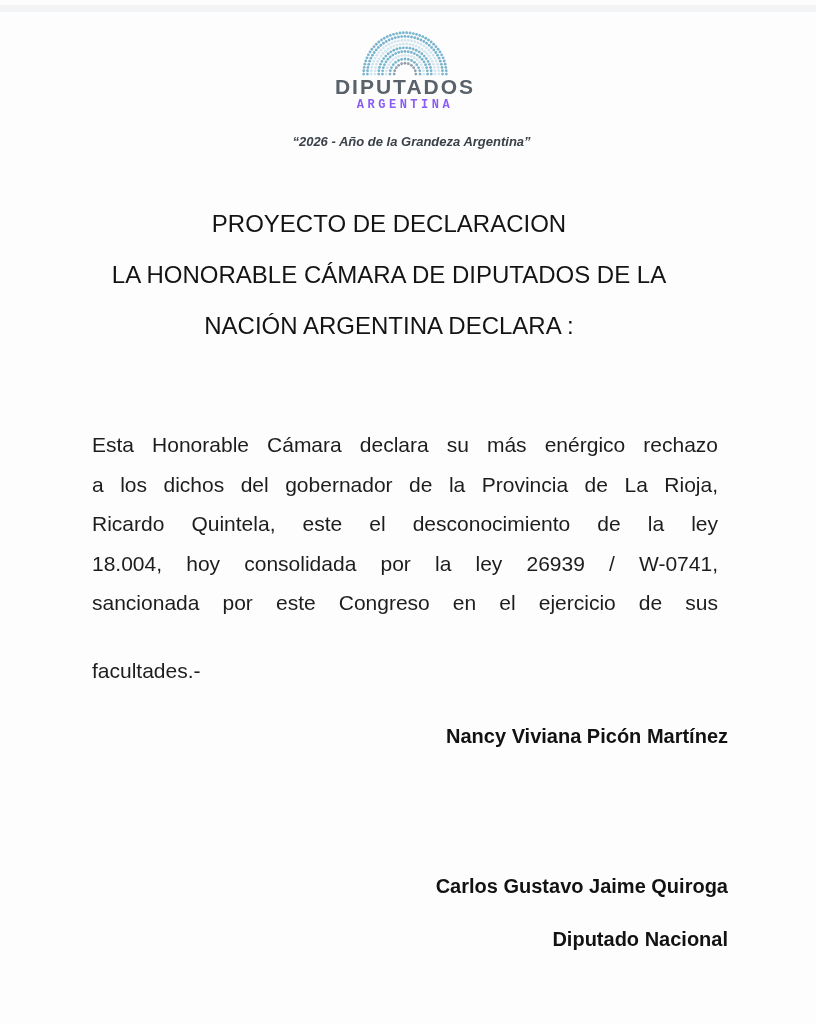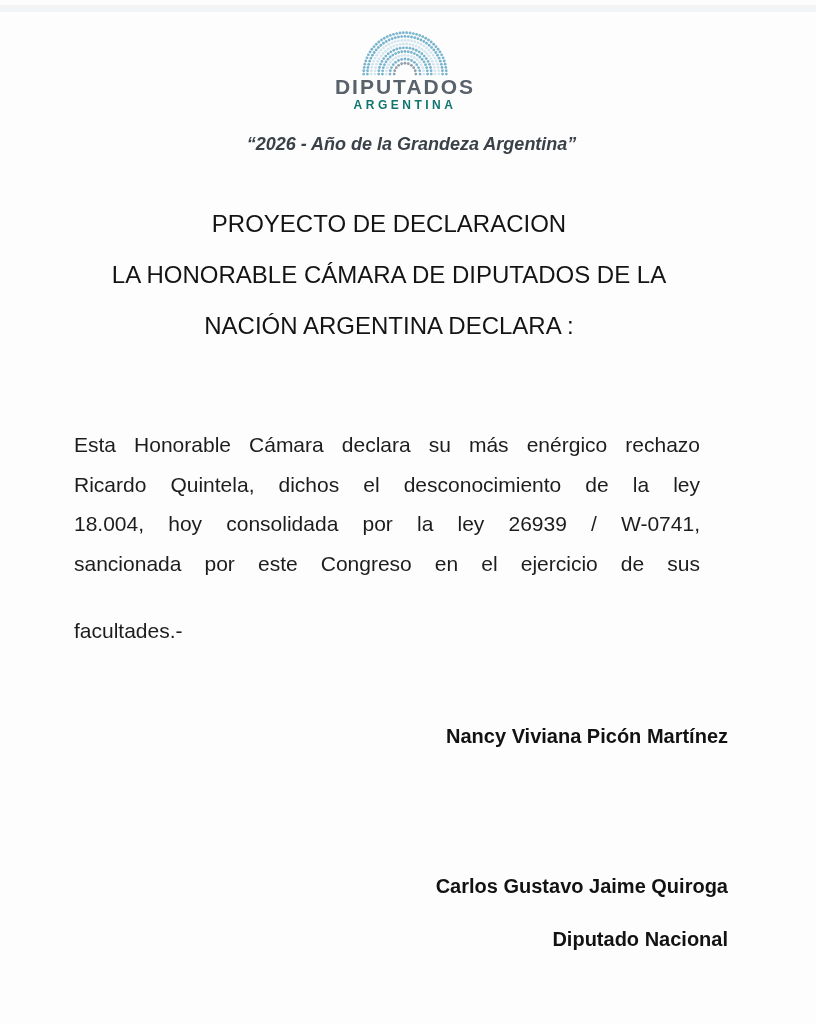--- a/index.html
+++ b/index.html
@@ -40,42 +40,42 @@
     position: absolute;
     top: 98px; left: 0; right: 0;
     font-size: 12px;
     font-weight: 700;
     letter-spacing: 3.5px;
     color: #59626a;
   }
   .motto {
     position: absolute;
     top: 134px; left: 13px; right: 0;
-    font-size: 18px;
+    font-size: 13px;
     font-style: italic;
     font-weight: 600;
     color: #3a4148;
   }
   
   .title-block {
     position: absolute;
     top: 198px;
     left: 0;
     right: 38px;
     text-align: center;
     font-size: 24px;
     font-weight: 400;
     color: #141414;
     line-height: 51px;
   }
   
   .body-block {
     position: absolute;
     top: 425px;
-    left: 74px;
+    left: 92px;
     width: 626px;
     font-size: 21px;
     color: #1d1d1d;
   }
   .body-line {
     line-height: 39.5px;
     text-align: justify;
     text-align-last: justify;
     white-space: nowrap;
   }
@@ -339,33 +339,34 @@
           <circle cx="46.45" cy="39.06" r="1.5" fill="#93a0ab"></circle>
           <circle cx="50.00" cy="38.50" r="1.5" fill="#93a0ab"></circle>
           <circle cx="53.55" cy="39.06" r="1.5" fill="#93a0ab"></circle>
           <circle cx="56.76" cy="40.70" r="1.5" fill="#93a0ab"></circle>
           <circle cx="59.30" cy="43.24" r="1.5" fill="#93a0ab"></circle>
           <circle cx="60.94" cy="46.45" r="1.5" fill="#93a0ab"></circle>
           <circle cx="61.50" cy="50.00" r="1.5" fill="#93a0ab"></circle>
         </svg>
     </div>
     <div class="org-name" style="color: rgb(89, 98, 106);">DIPUTADOS</div>
-    <div class="org-subname" style="color: #0f766e;">ARGENTINA</div>
+    <div class="org-subname" style="color: #8b5cf6; font-family: Liberation Mono, monospace;">ARGENTINA</div>
     <div class="motto">“2026 - Año de la Grandeza Argentina”</div>
   </div>
 
   <div class="title-block">
     <div>PROYECTO DE DECLARACION</div>
     <div>LA HONORABLE CÁMARA DE DIPUTADOS DE LA</div>
     <div>NACIÓN ARGENTINA DECLARA :</div>
   </div>
 
   <div class="body-block">
     <div class="body-line">Esta Honorable Cámara declara su más enérgico rechazo</div>
-    <div class="body-line">Ricardo Quintela, dichos el desconocimiento de la ley</div>
+    <div class="body-line">a los dichos del gobernador de la Provincia de La Rioja,</div>
+    <div class="body-line">Ricardo Quintela, este el desconocimiento de la ley</div>
     <div class="body-line">18.004, hoy consolidada por la ley 26939 / W-0741,</div>
     <div class="body-line">sancionada por este Congreso en el ejercicio de sus</div>
     <div class="body-line last">facultades.-</div>
   </div>
 
   <div class="sig sig-1">
     <div class="sig-name">Nancy Viviana Picón Martínez</div>
   </div>
   <div class="sig sig-2">
     <div class="sig-name">Carlos Gustavo Jaime Quiroga</div>

